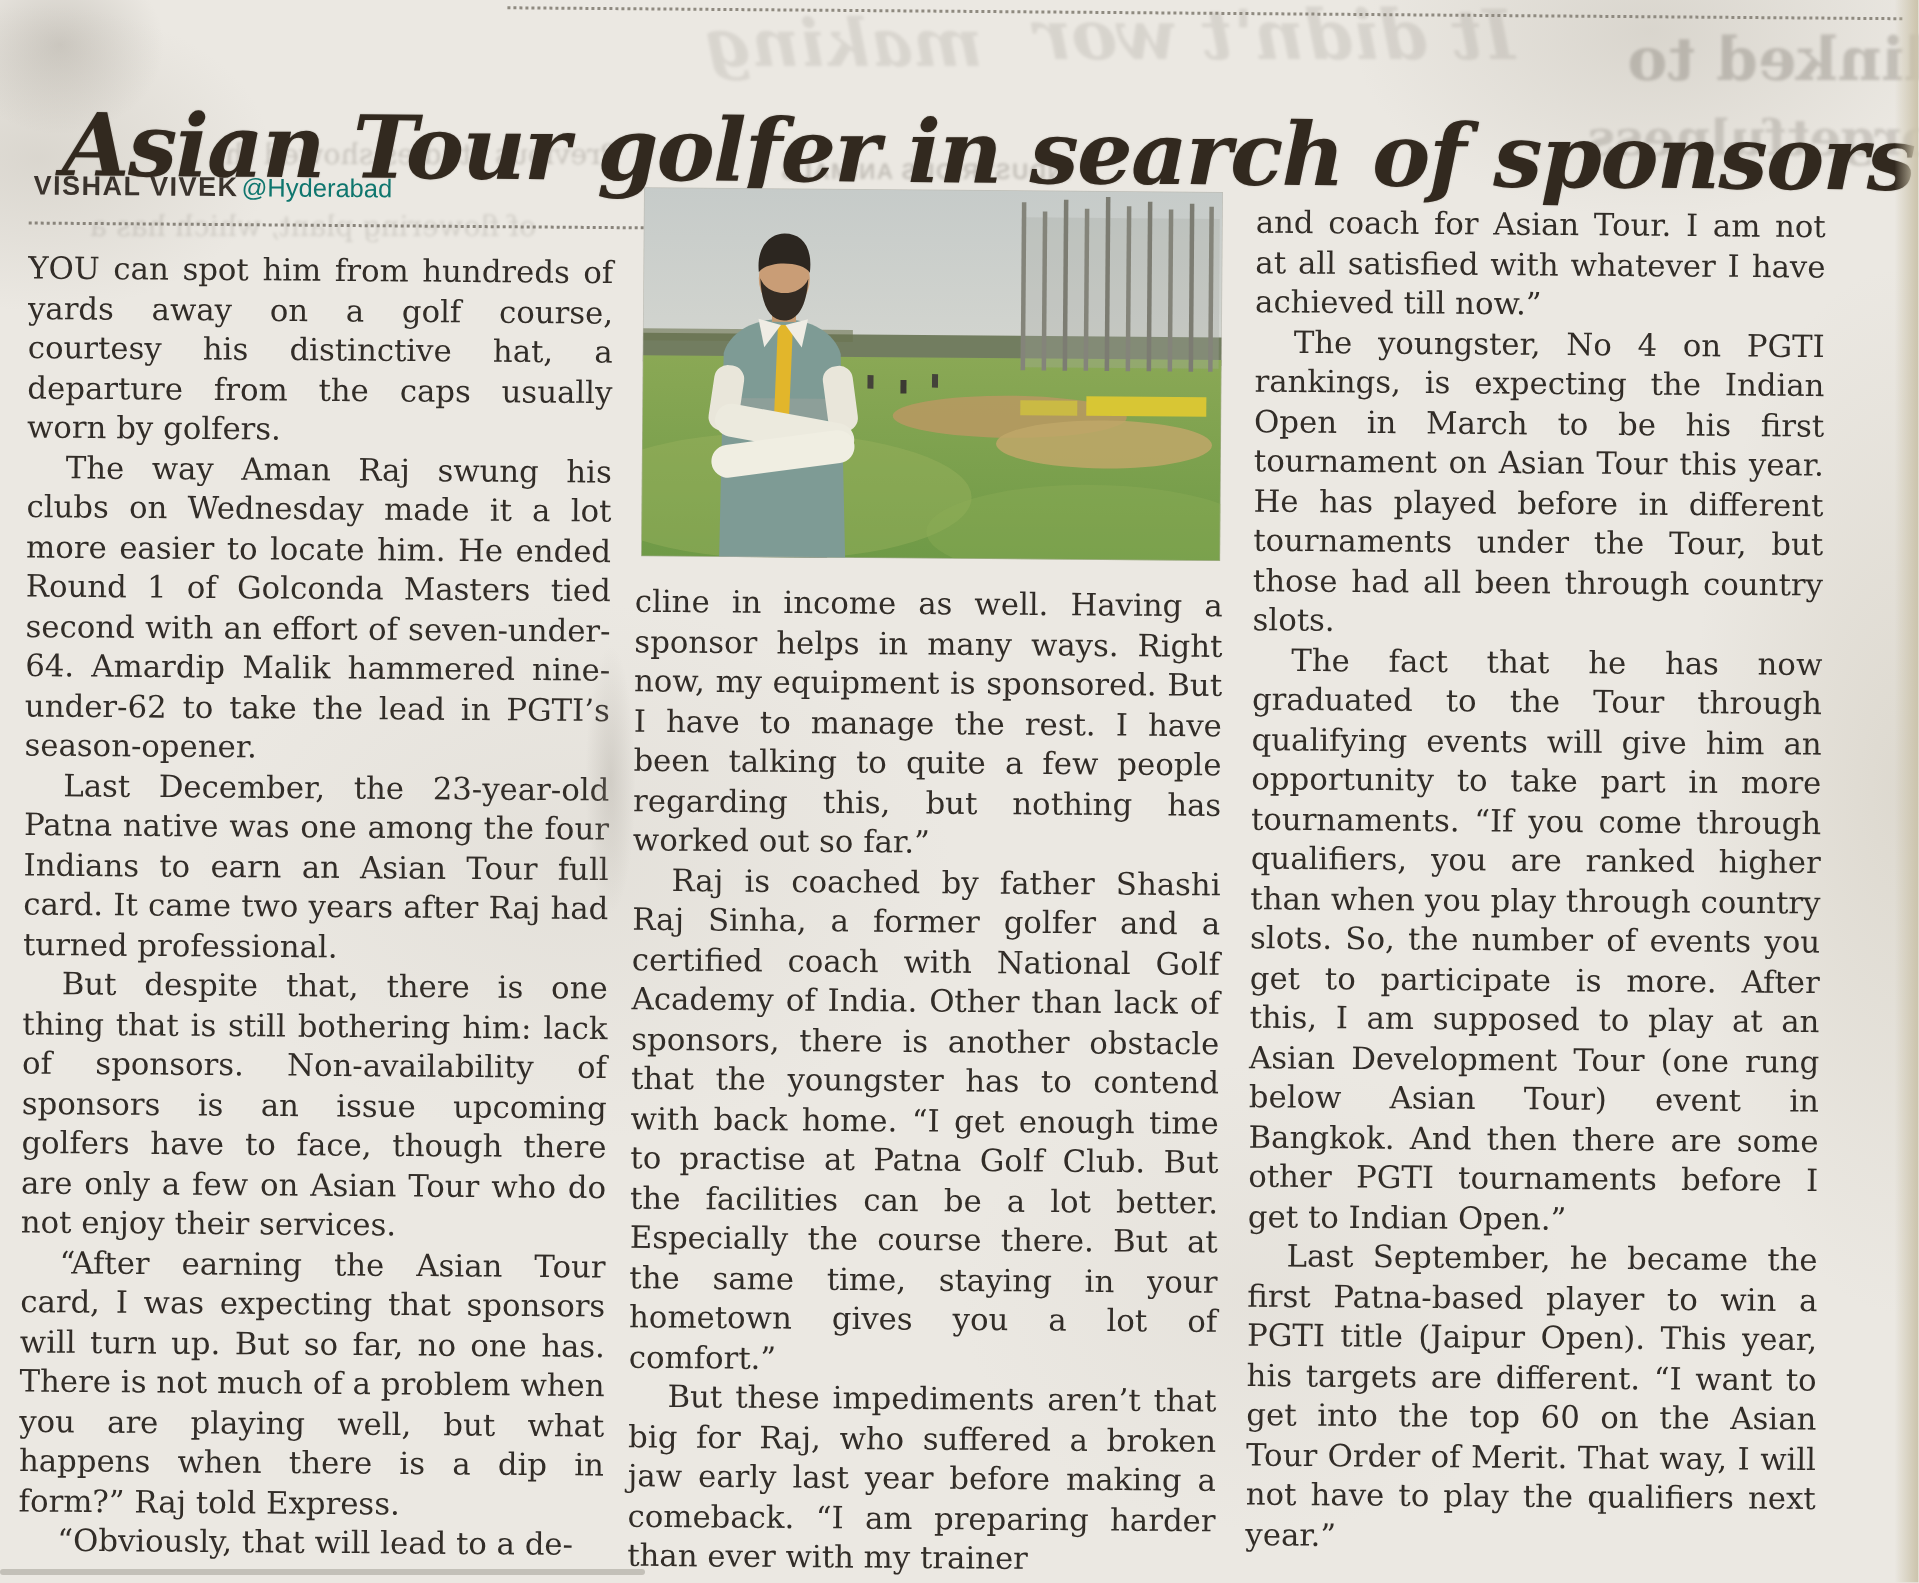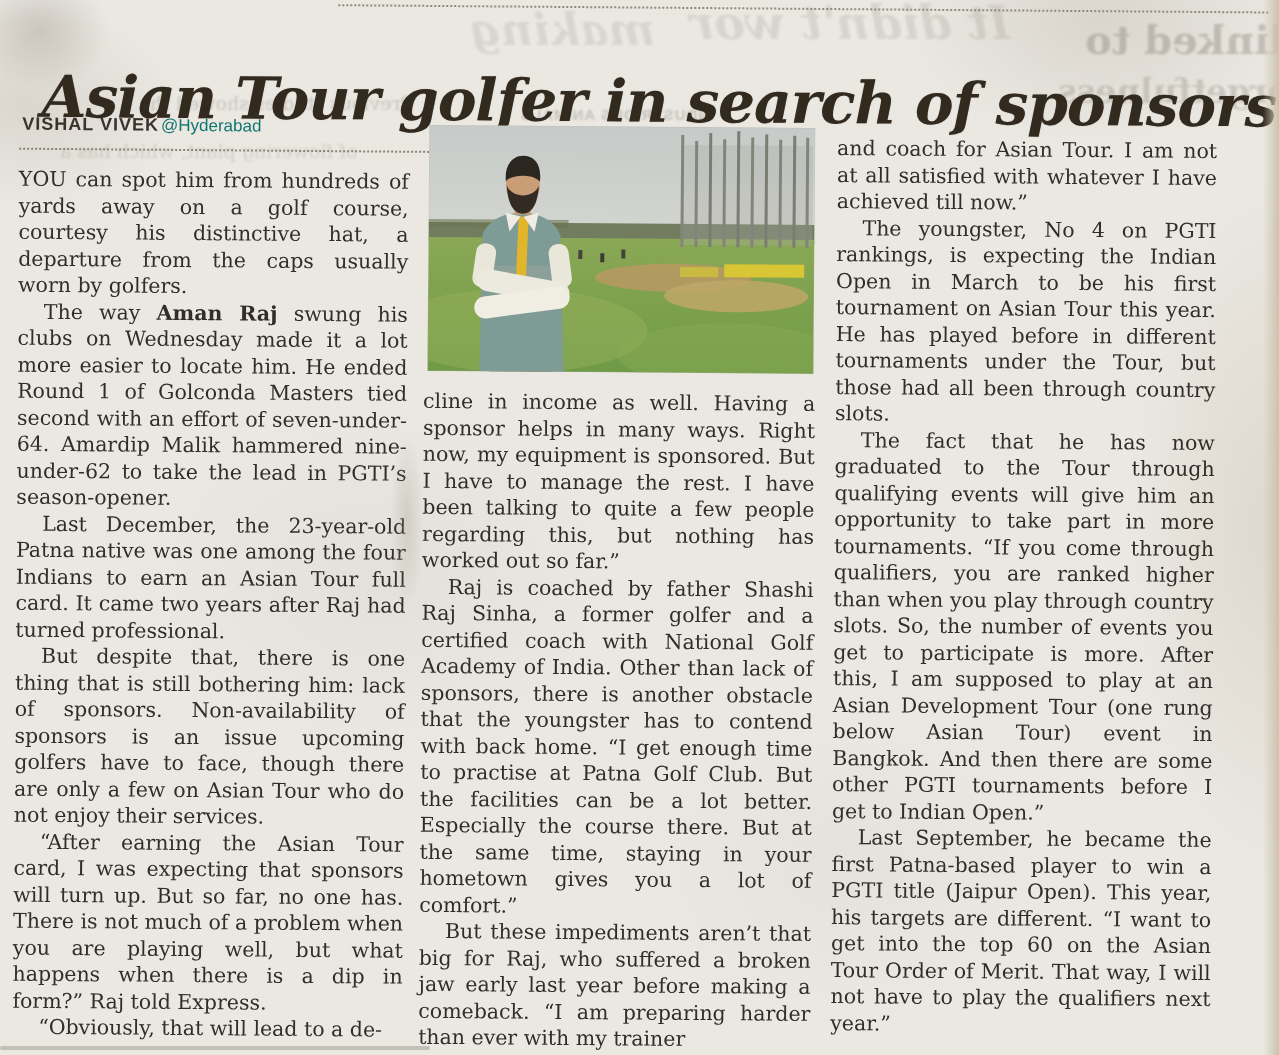--- a/index.html
+++ b/index.html
@@ -28,21 +28,21 @@
             text-shadow:0 0 1px rgba(50,41,31,.35);}
   
   .byline{position:absolute;left:23px;top:114px;}
   .byline .author{font-weight:bold;font-size:18px;letter-spacing:1px;color:#3a332d;}
   .byline .loc{font-size:17px;color:#0f766e;margin-left:2px;}
   
   .col{position:absolute;text-align:justify;color:#322d28;
        font-family:"DejaVu Serif",serif;font-size:20.5px;line-height:26.5px;}
   .col p{margin:0;}
   .col .indent{text-indent:26px;}
-  .b{font-weight:bold;}
+  .b{font-weight:normal;}
   .col1{left:20px;top:166px;width:390px;}
   .col2{left:426px;top:122px;width:392px;}
   .col3{left:838px;top:129px;width:380px;}
   .photo-wrap{width:386px;height:246px;margin:0 0 17px 4px;}
   
   .ghost{position:absolute;transform:scaleX(-1);color:#6d675e;
          filter:blur(1px);pointer-events:none;white-space:nowrap;}
   .g-big{font-family:"DejaVu Serif",serif;font-style:italic;font-weight:600;}
   .g1{left:470px;top:4px;font-size:44px;opacity:.14;}
   .g2{left:690px;top:-4px;font-size:46px;opacity:.15;}

